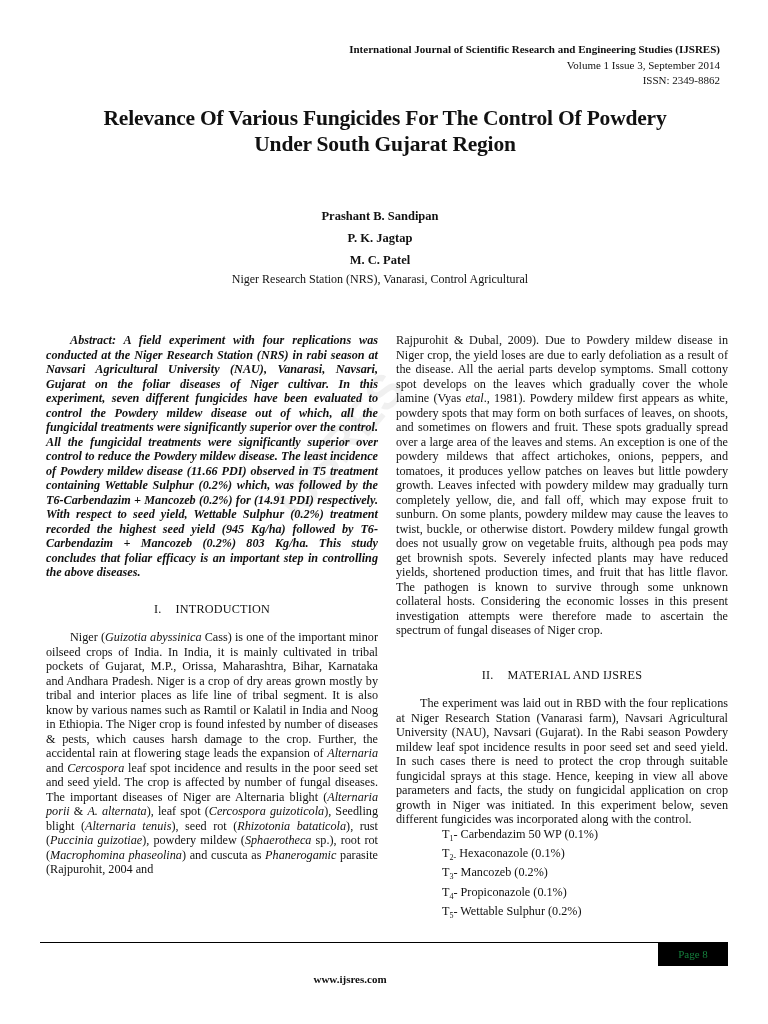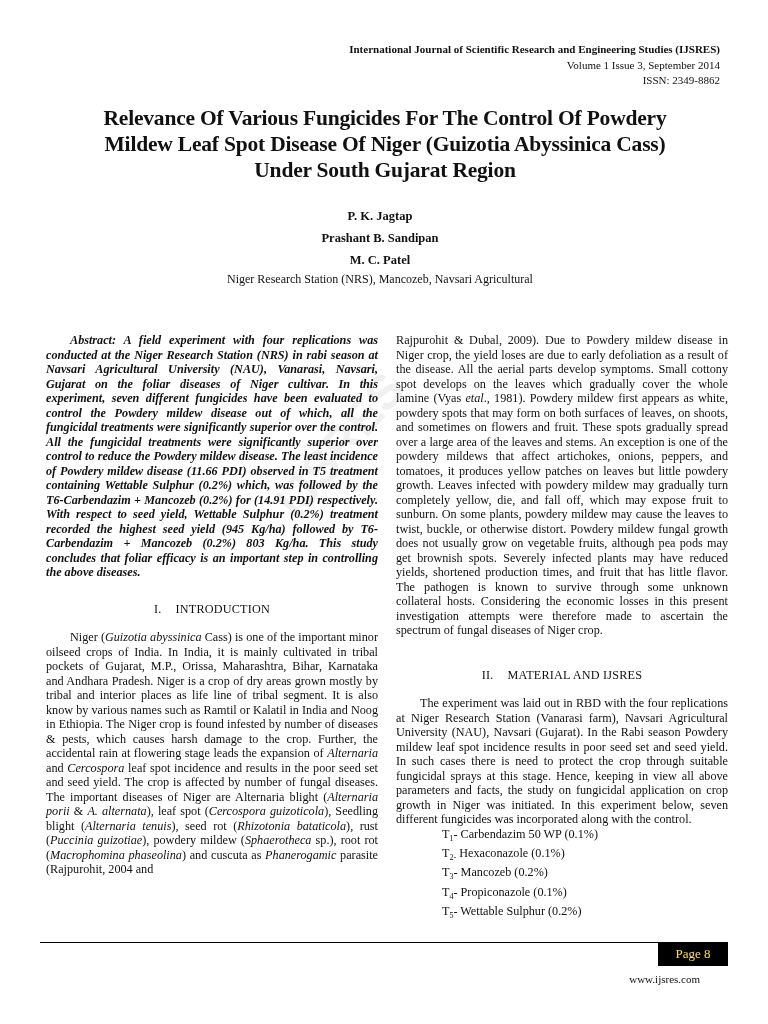--- a/index.html
+++ b/index.html
@@ -18,44 +18,43 @@
   .keywords { font-weight: bold; font-style: italic; margin: 14px 0 0 24px; }
   .section-heading { text-align: center; margin: 22px 0 14px 0; letter-spacing: 0.2px; }
   .section-heading .num { margin-right: 14px; }
   p.body { margin: 0; text-indent: 24px; }
   p.body.noindent { text-indent: 0; }
   .treatments { margin: 0; padding: 0 0 0 46px; list-style: none; }
   .treatments li { line-height: 15px; }
   .treatments sub { font-size: 8px; }
   .watermark { position: absolute; left: 300px; top: 420px; width: 120px; height: 150px; font-size: 48px; color: rgba(0,0,0,0.06); transform: rotate(-50deg); font-family: "Liberation Sans", sans-serif; font-weight: bold; pointer-events: none; }
   .footer-line { position: absolute; left: 40px; top: 942px; width: 625px; height: 1px; background: #000; }
-  .footer-url { position: absolute; left: 0; width: 700px; top: 948px; text-align: right; font-weight: normal; font-size: 11px; margin-top: 25px; }
-  .page-box { position: absolute; left: 658px; top: 942px; width: 70px; height: 24px; background: #000; color: #fde047; font-size: 13px; line-height: 24px; text-align: center; }
+  .footer-url { position: absolute; left: 0; width: 700px; top: 948px; text-align: center; font-weight: bold; font-size: 11px; margin-top: 25px; }
+  .page-box { position: absolute; left: 658px; top: 942px; width: 70px; height: 24px; background: #000; color: #15803d; font-size: 11px; line-height: 24px; text-align: center; }
 </style>
 </head>
 <body>
 
 <div class="journal-header">
   <div class="jname">International Journal of Scientific Research and Engineering Studies (IJSRES)</div>
   <div>Volume 1 Issue 3, September 2014</div>
   <div class="issn">ISSN: 2349-8862</div>
 </div>
 
 <div class="title">
   <div>Relevance Of Various Fungicides For The Control Of Powdery</div>
-  <div>Mildew Leaf Spot Disease Of Niger (Guizotia Abyssinica Cass)</div>
   <div>Under South Gujarat Region</div>
 </div>
 
 <div class="authors">
+  <div class="author">Prashant B. Sandipan</div>
   <div class="author">P. K. Jagtap</div>
-  <div class="author">Prashant B. Sandipan</div>
   <div class="author">M. C. Patel</div>
   <div class="affil">
-    <div>Niger Research Station (NRS), Mancozeb, Navsari Agricultural</div>
+    <div>Niger Research Station (NRS), Vanarasi, Control Agricultural</div>
   </div>
 </div>
 
 <div class="watermark">IJSRES</div>
 
 <div class="col col-left">
   <p class="abstract">Abstract: A field experiment with four replications was conducted at the Niger Research Station (NRS) in rabi season at Navsari Agricultural University (NAU), Vanarasi, Navsari, Gujarat on the foliar diseases of Niger cultivar. In this experiment, seven different fungicides have been evaluated to control the Powdery mildew disease out of which, all the fungicidal treatments were significantly superior over the control. All the fungicidal treatments were significantly superior over control to reduce the Powdery mildew disease. The least incidence of Powdery mildew disease (11.66 PDI) observed in T5 treatment containing Wettable Sulphur (0.2%) which, was followed by the T6-Carbendazim + Mancozeb (0.2%) for (14.91 PDI) respectively. With respect to seed yield, Wettable Sulphur (0.2%) treatment recorded the highest seed yield (945 Kg/ha) followed by T6- Carbendazim + Mancozeb (0.2%) 803 Kg/ha. This study concludes that foliar efficacy is an important step in controlling the above diseases.</p>
 
   <div class="section-heading">
     <span class="num">I.</span><span>INTRODUCTION</span>

